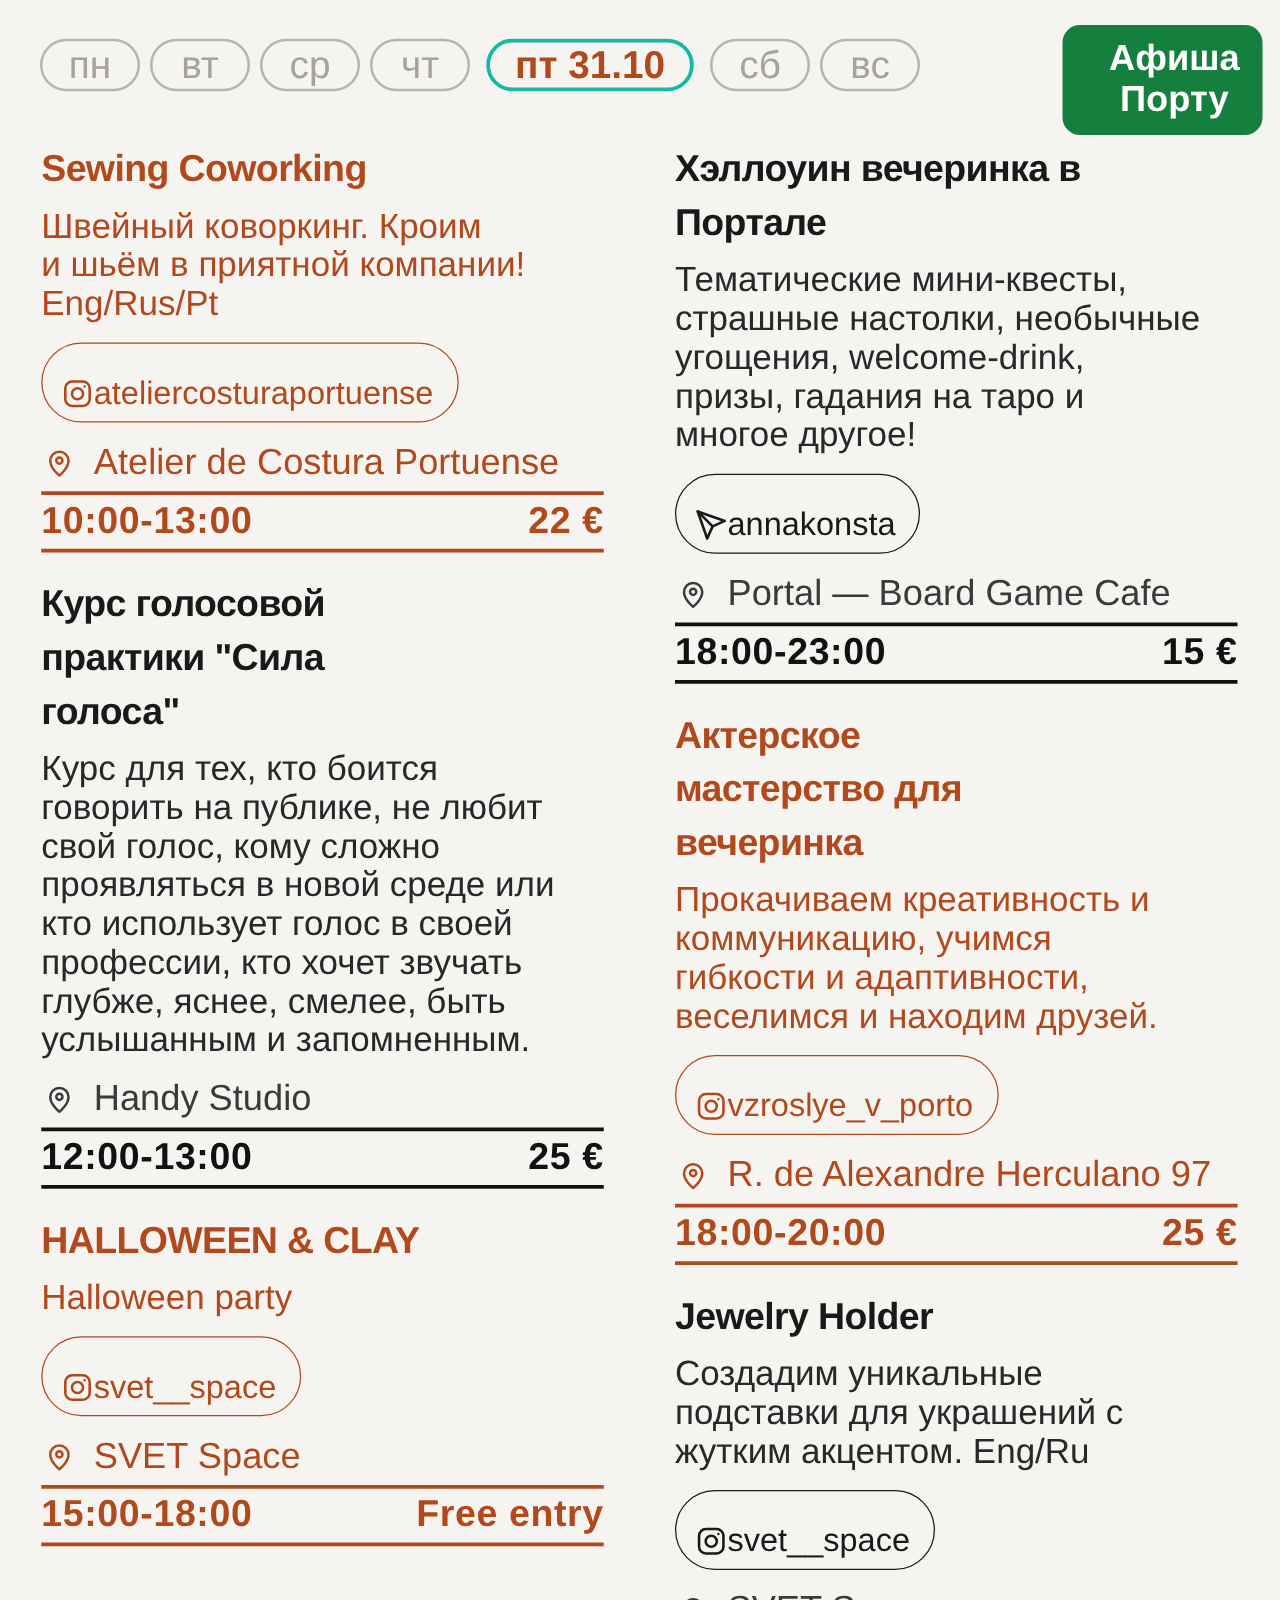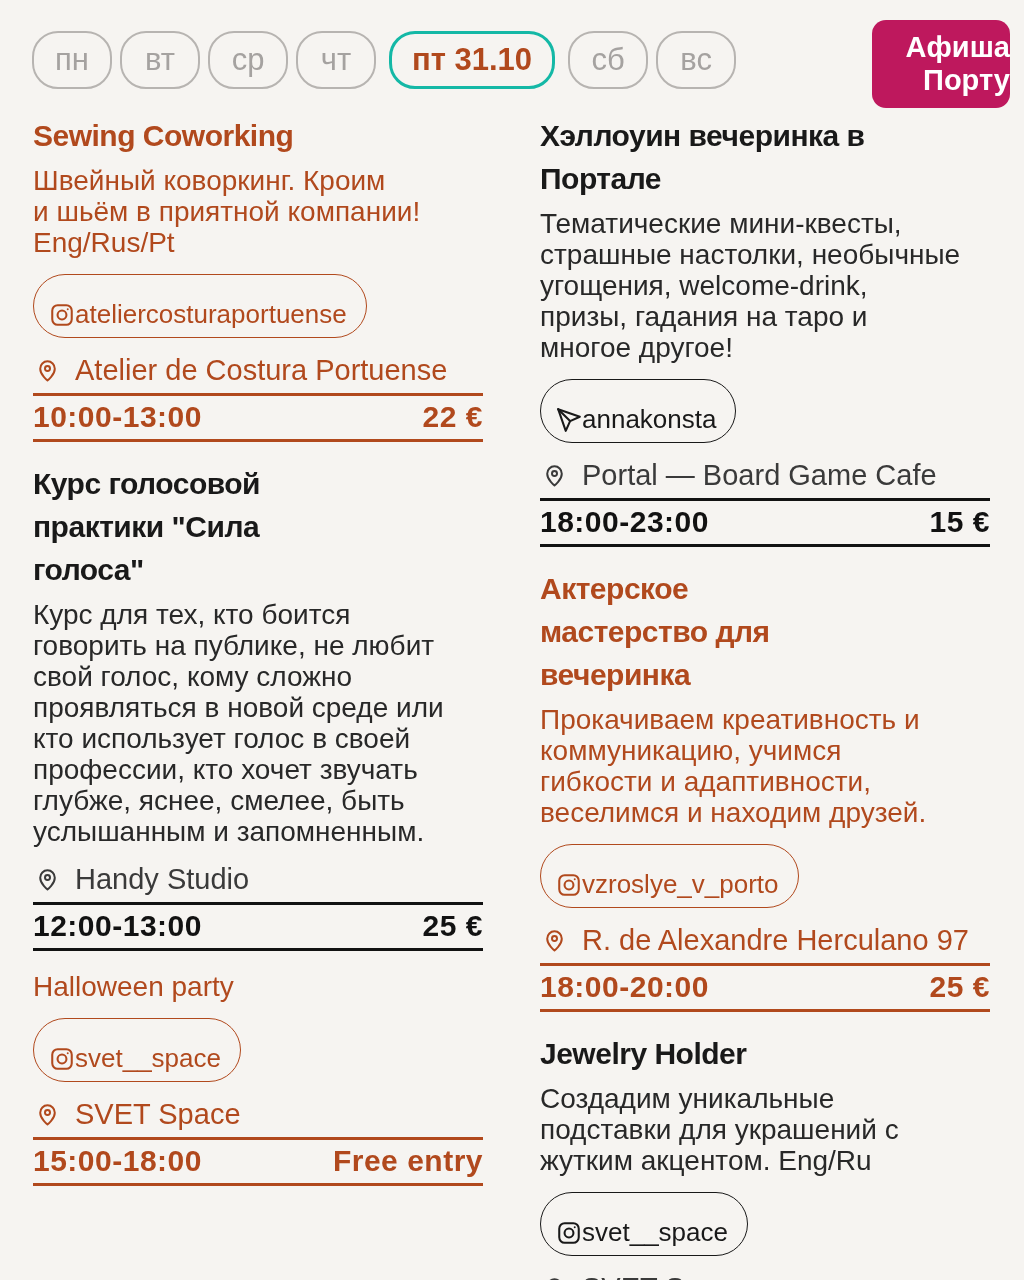--- a/index.html
+++ b/index.html
@@ -12,47 +12,47 @@
 
   
   .topbar {
     display: flex;
     justify-content: space-between;
     align-items: flex-start;
     padding: 20px 14px 0 32px;
   }
   .days { display: flex; gap: 8px; margin-top: 11px; }
   .day-pill {
-    height: 58px; min-width: 80px;
+    height: 42px; min-width: 80px;
     padding: 0 14px;
     border: 2.5px solid #b7b4b1;
     border-radius: 26px;
     background: transparent;
     color: #a5a2a0;
     font-family: inherit;
     font-size: 31px;
     display: flex; align-items: center; justify-content: center;
     cursor: pointer;
   }
   .day-pill.active {
     border: 3px solid #14b8a6;
     color: #b1491d;
     font-weight: 600;
     padding: 0 20px;
     margin: 0 5px;
   }
   .brand-button {
-    width: 138px; height: 88px;
+    width: 160px; height: 88px;
     border: none; border-radius: 14px;
-    background: #be185d;
+    background: #15803d;
     color: #ffffff;
     font-family: inherit;
     font-weight: 700;
     font-size: 29px; line-height: 33px;
-    text-align: right;
+    text-align: center;
     padding-left: 19px;
     cursor: pointer;
   }
   .brand-button span { display: block; }
 
   
   .columns {
     display: flex;
     gap: 57px;
     padding: 6px 32px 0 33px;
@@ -208,20 +208,21 @@
       </span>
       <span class="loc-name">Handy Studio</span>
     </div>
     <div class="schedule">
       <span class="time">12:00-13:00</span>
       <span class="price">25 €</span>
     </div>
   </article>
 
   <article class="card theme-orange">
+    <h2 class="card-title">HALLOWEEN &amp; CLAY</h2>
     <p class="card-desc">Halloween party</p>
     <div class="social-row">
       <button class="social-pill">
         <span class="icon">
           <svg width="26" height="26" viewBox="0 0 24 24" fill="none" stroke="currentColor" stroke-width="1.9">
             <rect x="3" y="3" width="18" height="18" rx="5"></rect>
             <circle cx="12" cy="12" r="4.1"></circle>
             <circle cx="17.3" cy="6.7" r="0.9" fill="currentColor" stroke="none"></circle>
           </svg>
         </span>

